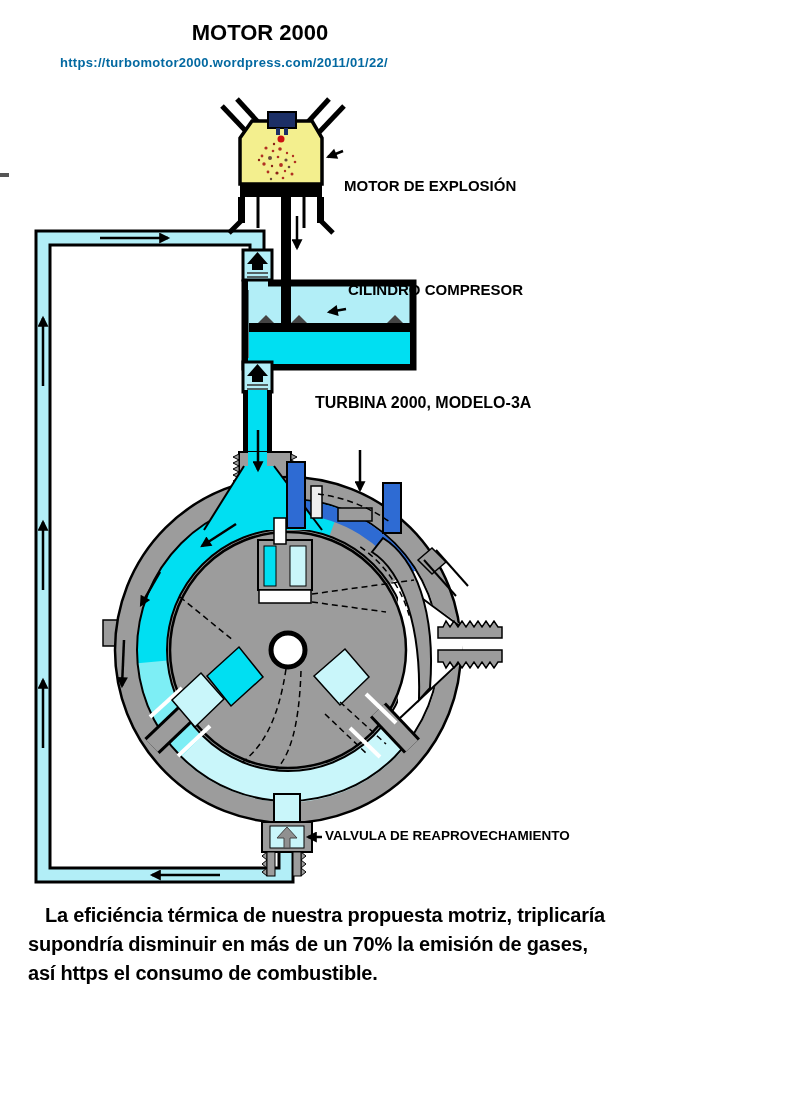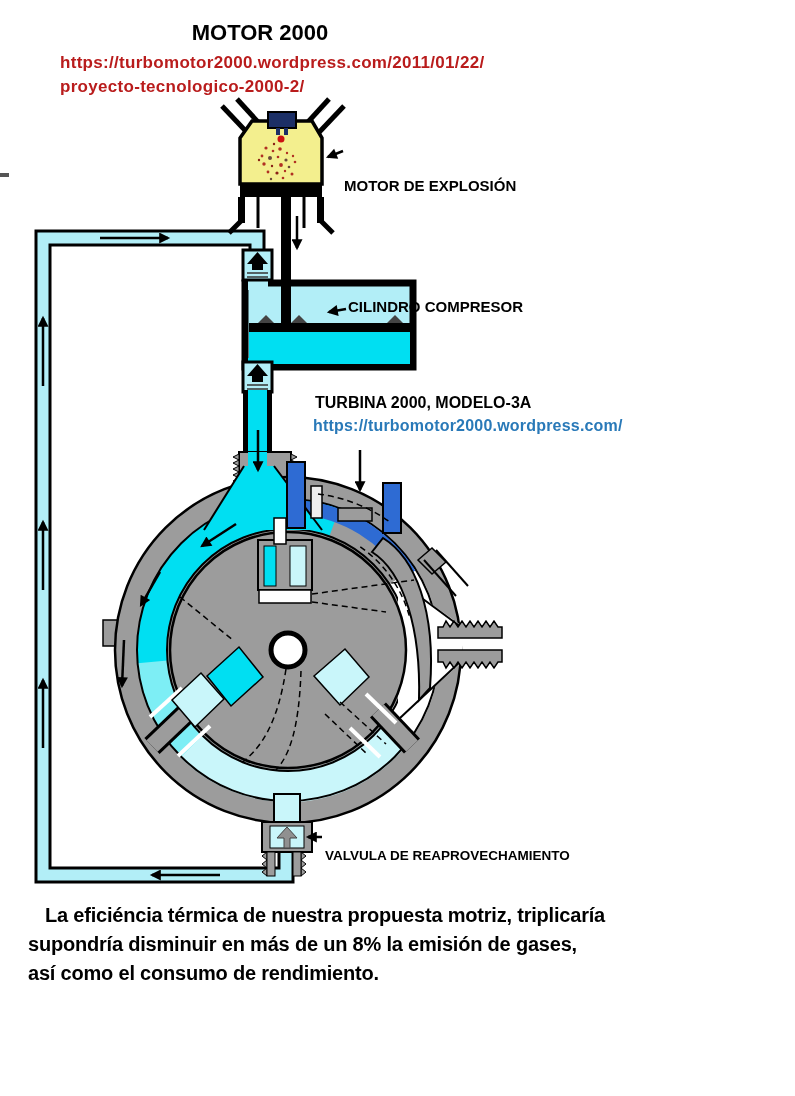--- a/index.html
+++ b/index.html
@@ -1,26 +1,26 @@
 <!DOCTYPE html>
 <html><head>
 <meta charset="utf-8">
 <style>
   html,body{margin:0;padding:0;background:#fff;}
   #stage{position:relative;width:720px;height:1096px;background:#fff;overflow:hidden;
          font-family:"Liberation Sans","DejaVu Sans",sans-serif;}
   #diagram-svg{position:absolute;left:0;top:0;}
   .txt{position:absolute;white-space:nowrap;}
   .page-title{left:150px;top:20px;width:220px;text-align:center;font-size:22px;font-weight:bold;color:#000;}
-  .link1{left:60px;top:51px;font-size:17px;font-weight:bold;color:#b91c1c;line-height:24px;letter-spacing:.3px;}
+  .link1{left:60px;top:51px;font-size:13px;font-weight:bold;color:#0369a1;line-height:24px;letter-spacing:.3px;}
   .lbl-motor{left:344px;top:145px;font-size:15px;font-weight:bold;color:#000;margin-top:32px;}
-  .lbl-comp{left:348px;top:298px;font-size:15px;font-weight:bold;color:#000;}
+  .lbl-comp{left:348px;top:281px;font-size:15px;font-weight:bold;color:#000;}
   .lbl-turb{left:315px;top:394px;font-size:16px;font-weight:bold;color:#000;}
   .link2{left:313px;top:414px;font-size:16px;font-weight:bold;color:#2979b8;line-height:23px;letter-spacing:.2px;}
-  .lbl-valve{left:325px;top:828px;font-size:13.5px;font-weight:bold;color:#000;margin-top:20px;}
+  .lbl-valve{left:325px;top:828px;font-size:13.5px;font-weight:bold;color:#000;}
   .para{left:28px;top:901px;font-size:20px;font-weight:bold;color:#000;line-height:29px;letter-spacing:-.2px;}
   .para .ind{text-indent:17px;text-align:right;}
 </style>
 </head>
 <body>
 
 <div id="stage">
 
 <svg id="diagram-svg" width="795" height="1096" viewBox="0 0 795 1096">
   <defs>
@@ -211,28 +211,26 @@
     <line x1="343" y1="151" x2="328" y2="157" marker-end="url(#ah)"></line>
     <line x1="346" y1="309" x2="329" y2="312" marker-end="url(#ah)"></line>
     <line x1="360" y1="450" x2="360" y2="490" marker-end="url(#ah)"></line>
     <line x1="322" y1="837" x2="308" y2="837" marker-end="url(#ah)"></line>
   </g>
 </svg>
 
 <div class="txt page-title">MOTOR 2000</div>
 <div class="txt link1">
   <div>https://turbomotor2000.wordpress.com/2011/01/22/</div>
-  <div>proyecto-tecnologico-2000-2/</div>
 </div>
 <div class="txt lbl-motor">MOTOR DE EXPLOSIÓN</div>
 <div class="txt lbl-comp">CILINDRO COMPRESOR</div>
 <div class="txt lbl-turb">TURBINA 2000, MODELO-3A</div>
 <div class="txt link2">
-  <div>https://turbomotor2000.wordpress.com/</div>
 </div>
 <div class="txt lbl-valve">VALVULA DE REAPROVECHAMIENTO</div>
 <div class="txt para">
   <div class="ind">La eficiéncia térmica de nuestra propuesta motriz, triplicaría</div>
-  <div>supondría disminuir en más de un 8% la emisión de gases,</div>
-  <div>así como el consumo de rendimiento.</div>
+  <div>supondría disminuir en más de un 70% la emisión de gases,</div>
+  <div>así https el consumo de combustible.</div>
 </div>
 
 </div>
 
 </body></html>

